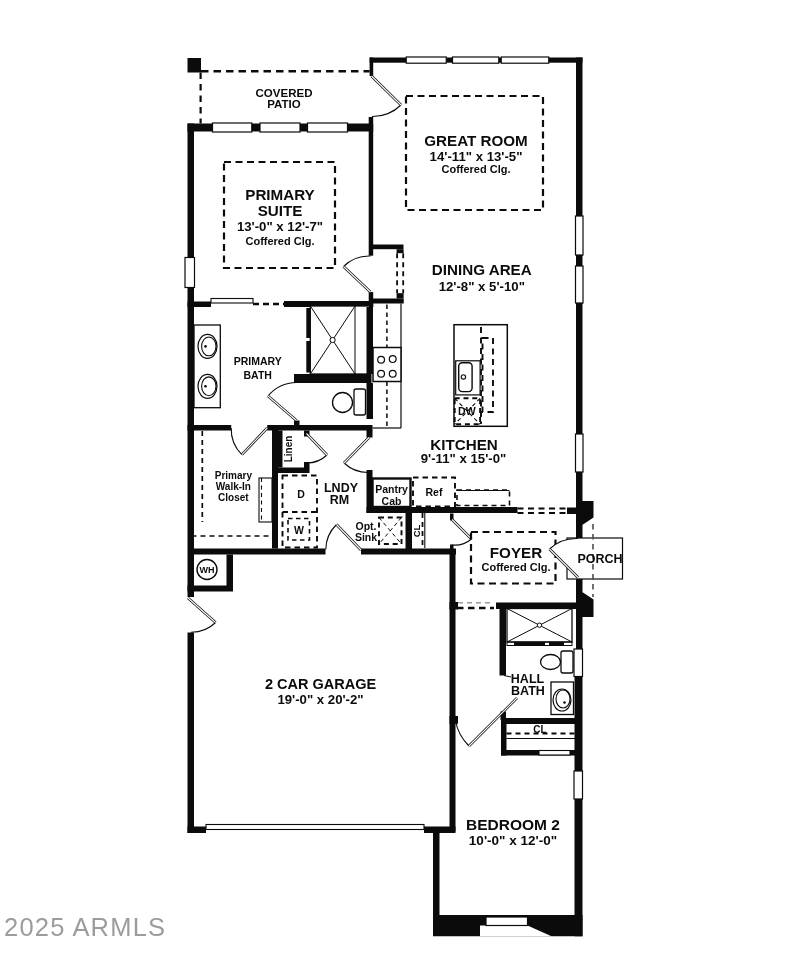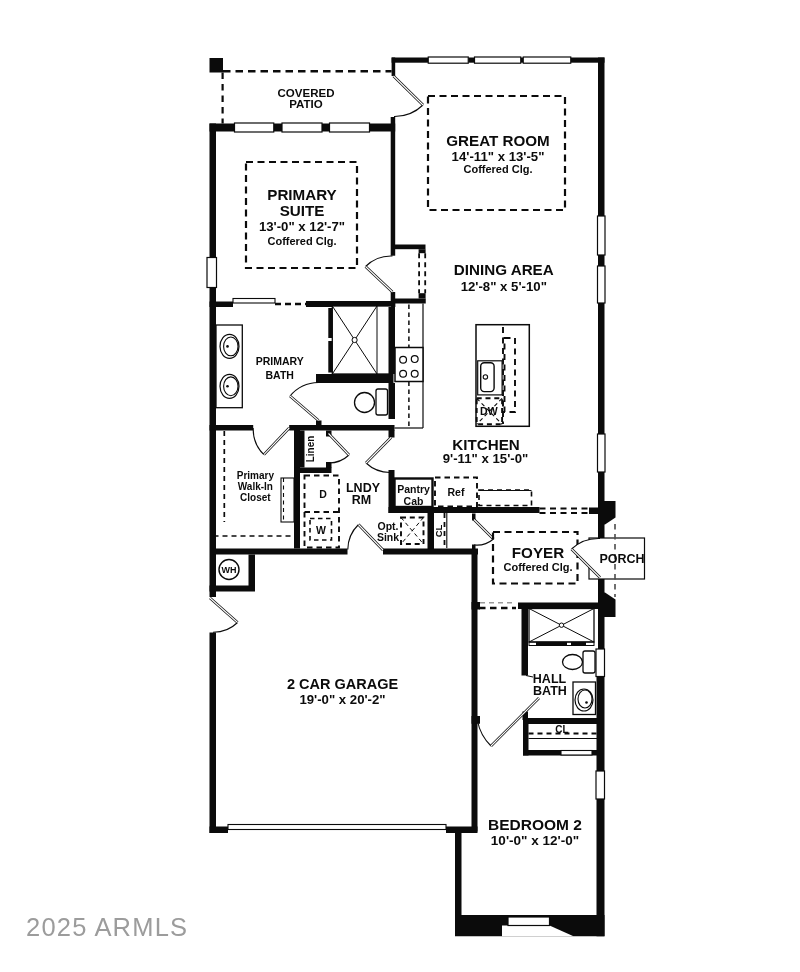--- a/index.html
+++ b/index.html
@@ -1,16 +1,16 @@
 <!DOCTYPE html>
 <html><head>
 <meta charset="utf-8">
 <style>
   html,body{margin:0;padding:0;background:#ffffff;}
-  .page{width:724px;height:972px;position:relative;background:#14b8a6;overflow:hidden;margin-left:22px;}
+  .page{width:724px;height:972px;position:relative;background:#14b8a6;overflow:hidden;}
   svg{display:block;}
   text{font-family:"Liberation Sans",sans-serif;font-weight:bold;fill:#0b0b0b;}
 </style>
 </head>
 <body>
 <div class="page">
 <svg width="800" height="972" viewBox="0 0 800 972">
 <rect x="0" y="0" width="800" height="972" fill="#ffffff"></rect>
 
 <g>

